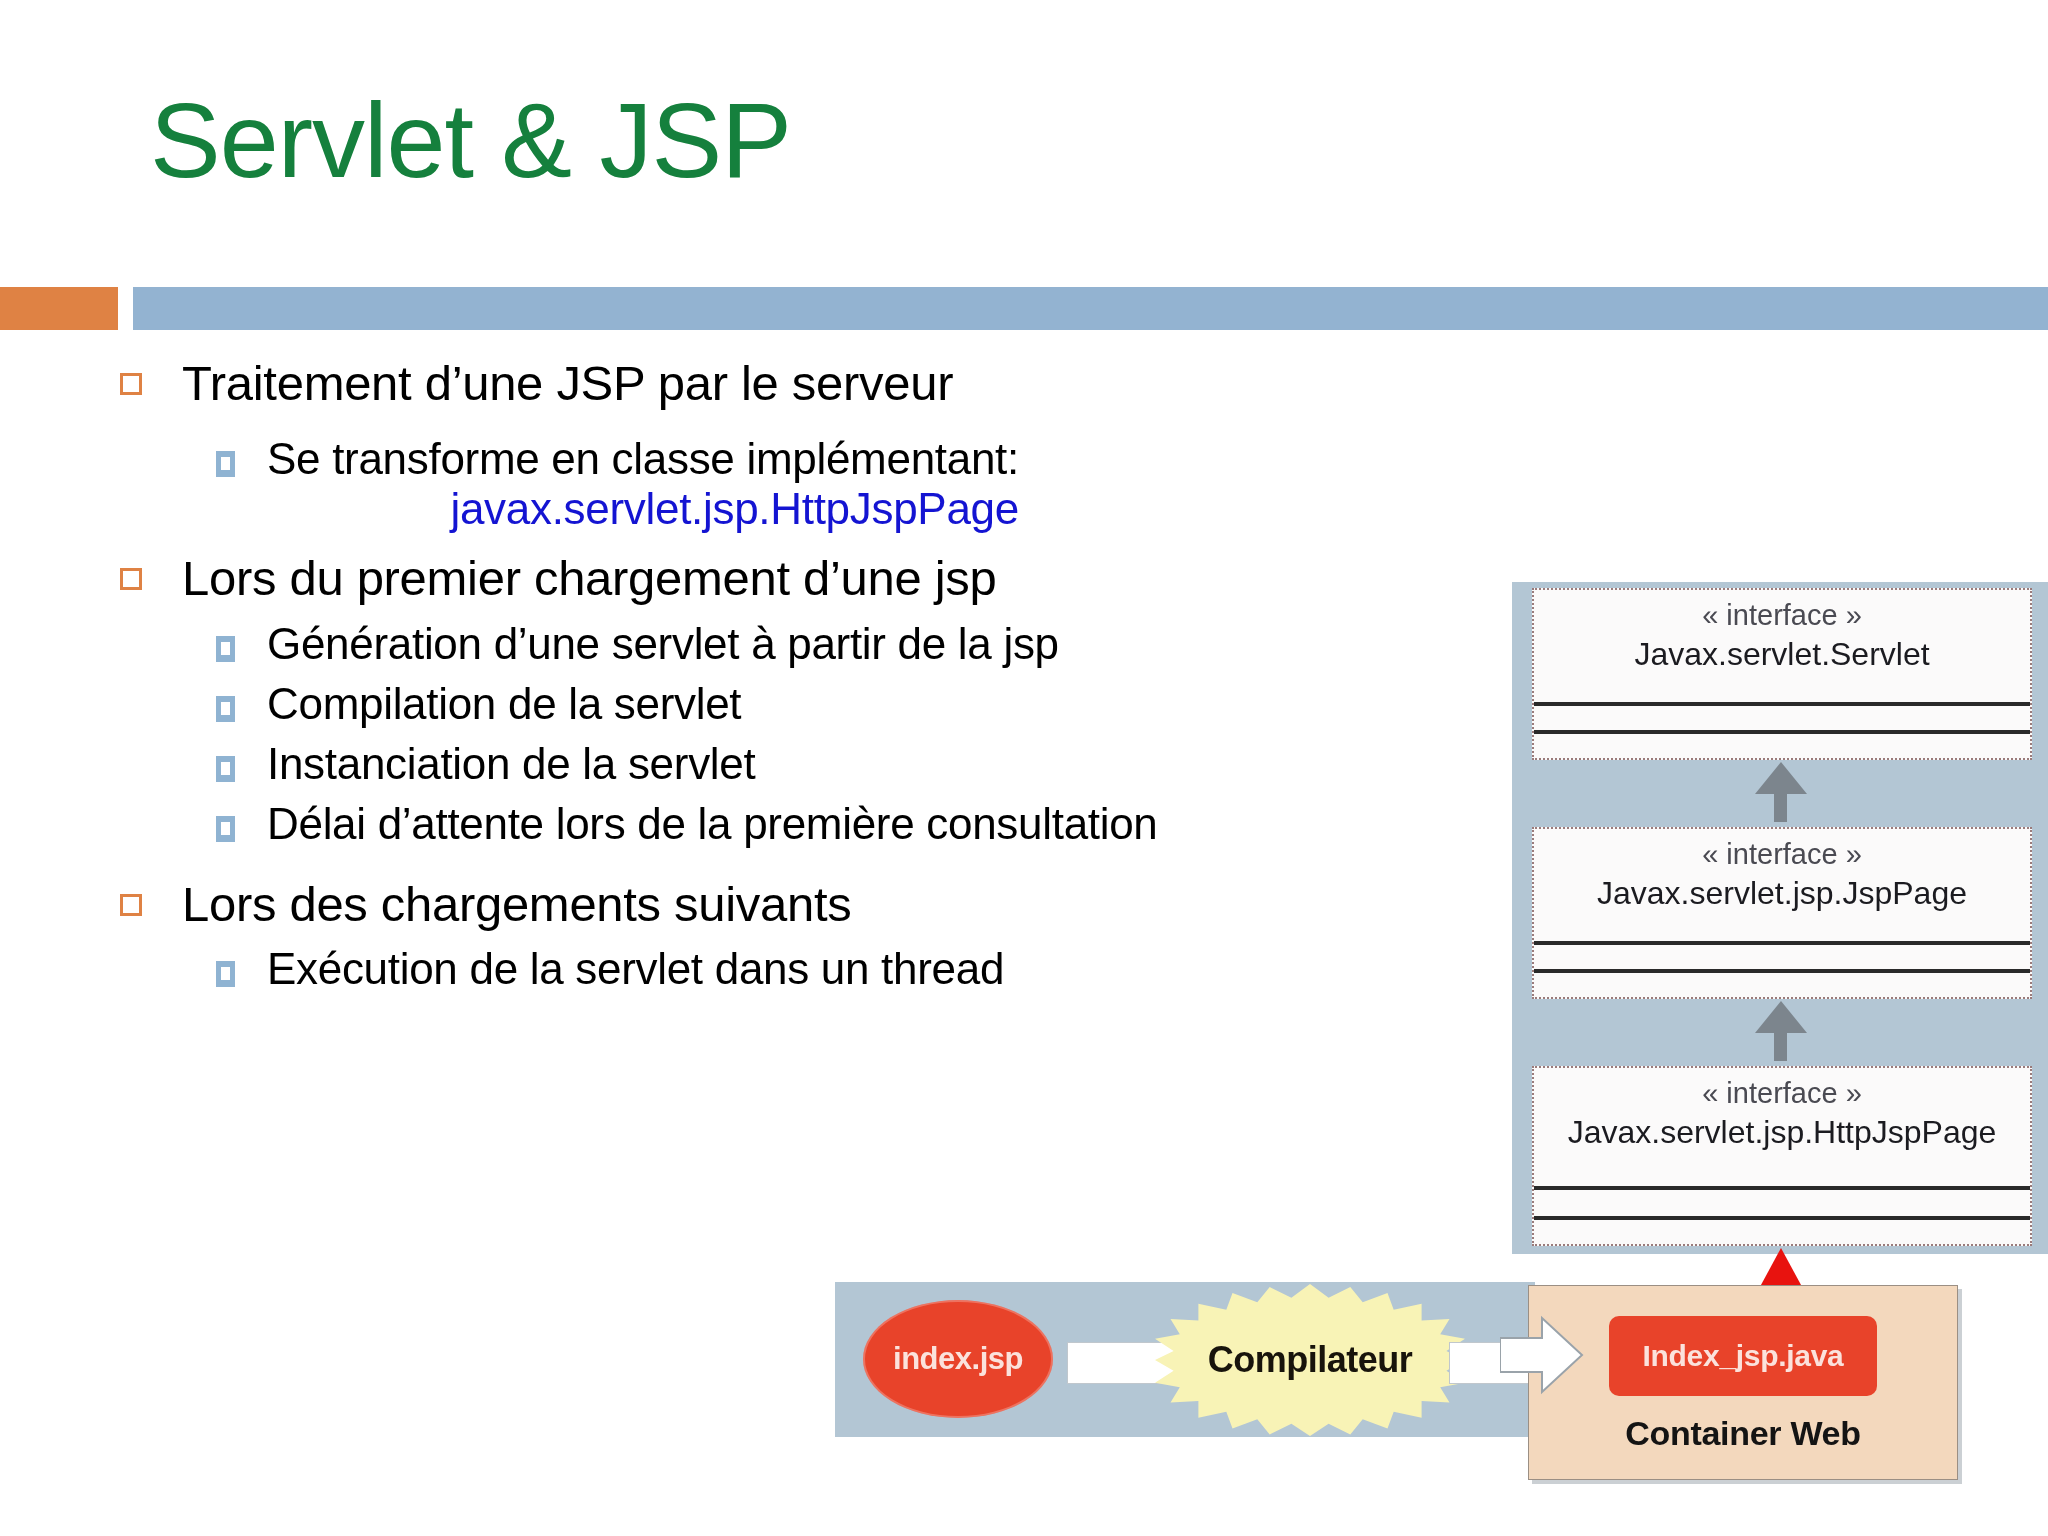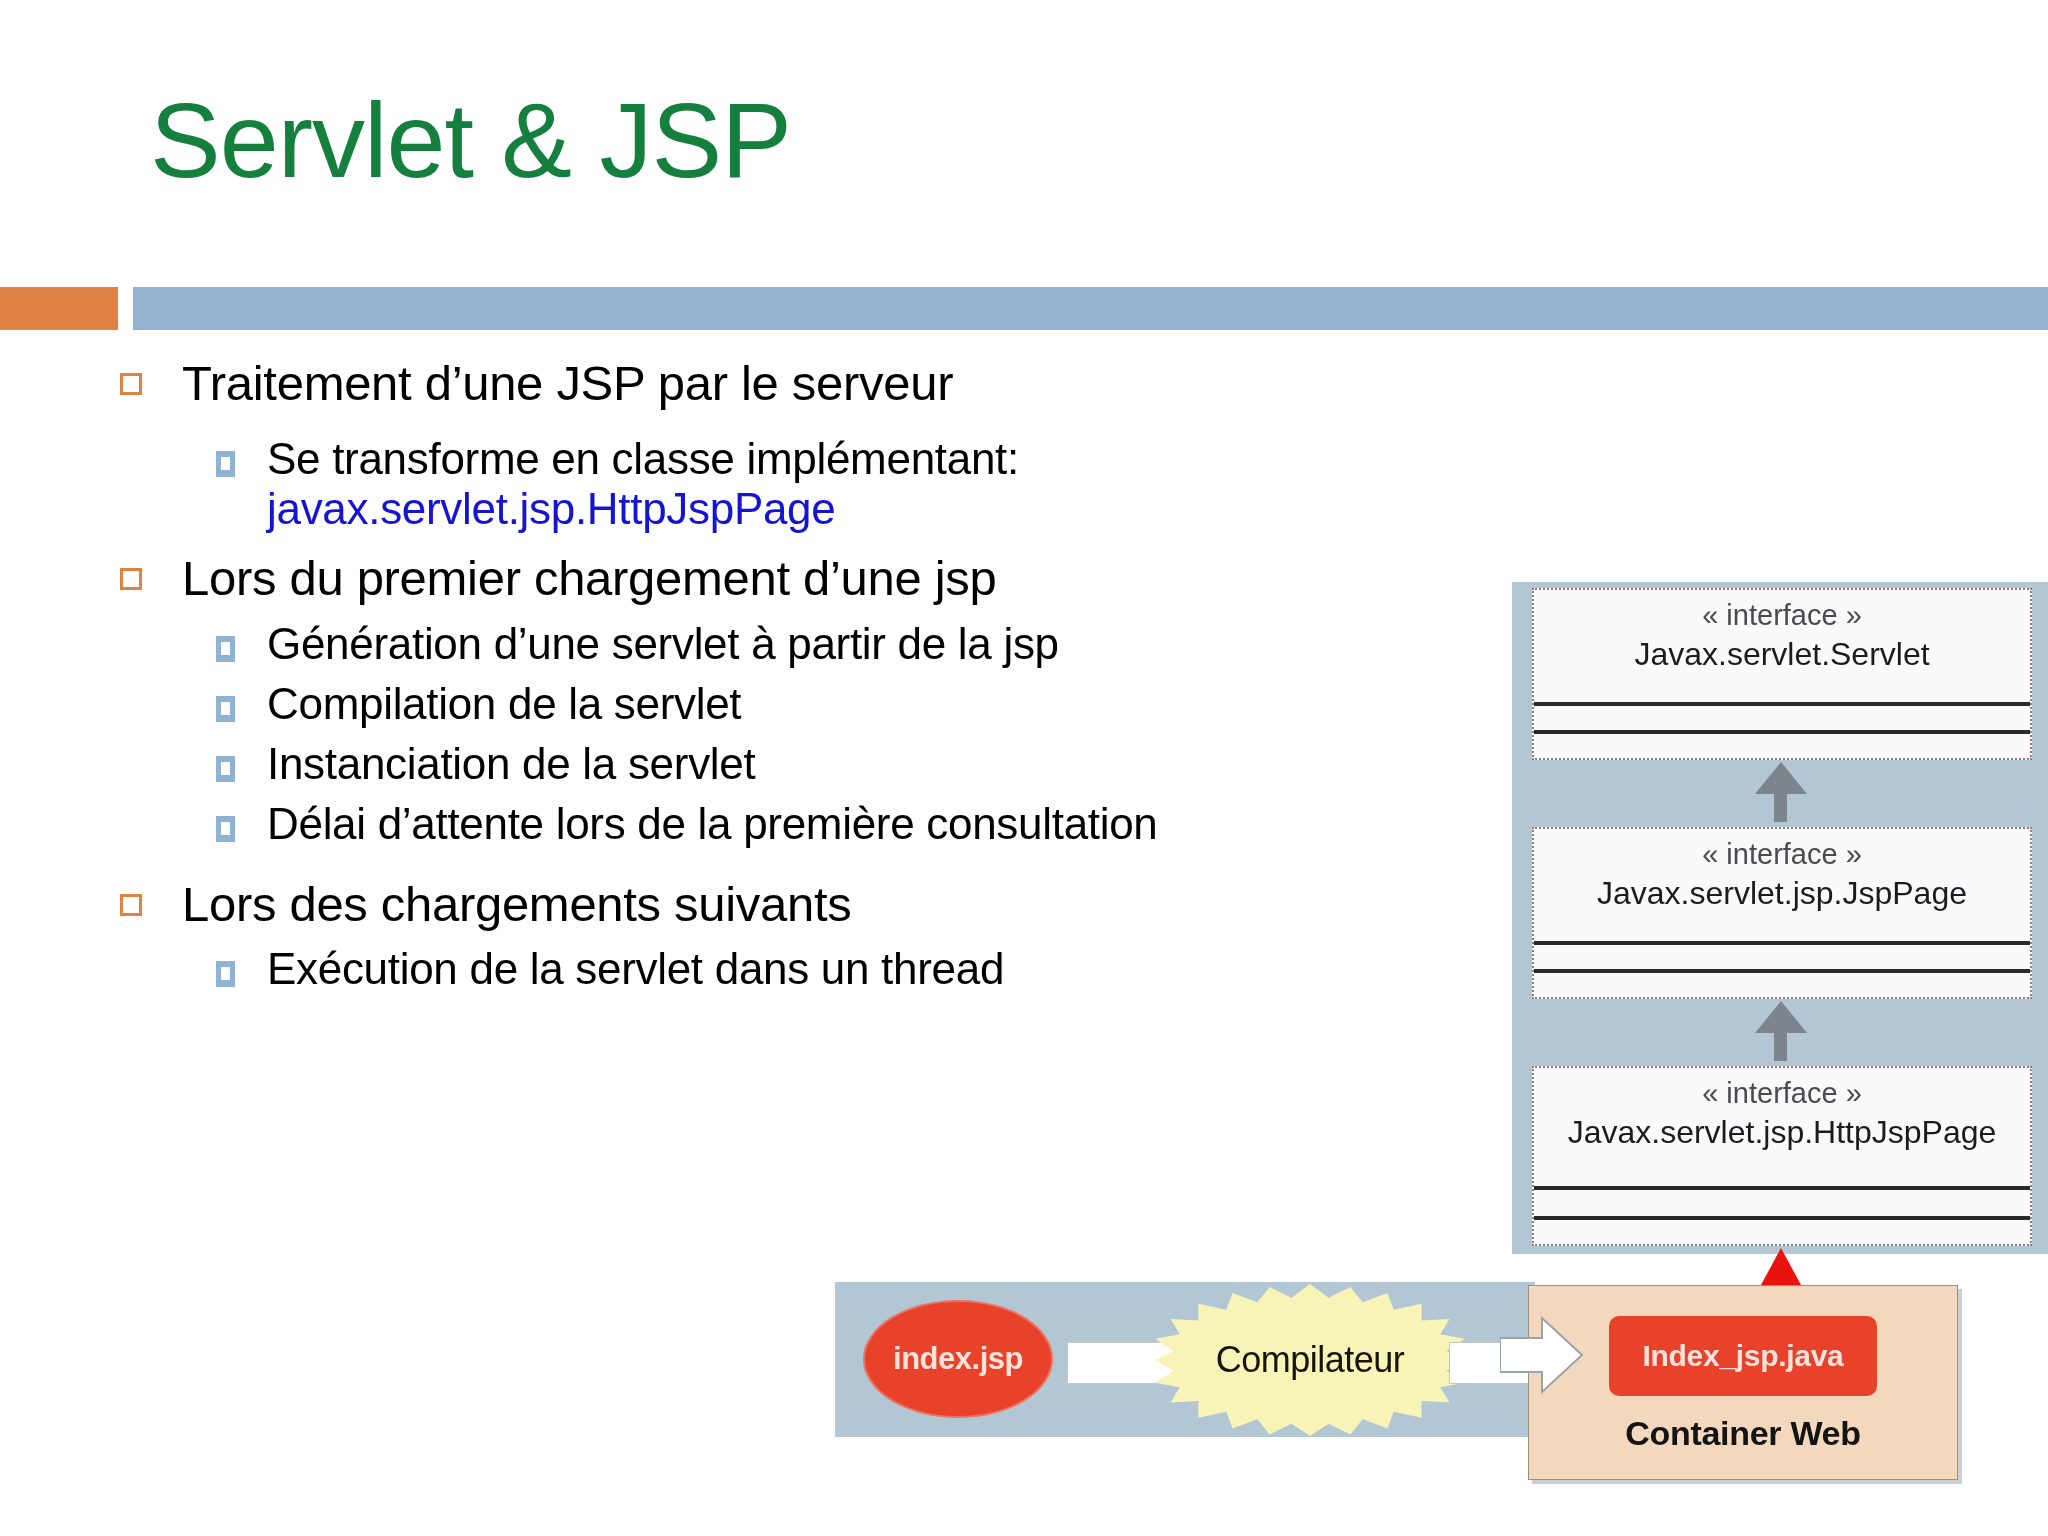--- a/index.html
+++ b/index.html
@@ -42,21 +42,21 @@
     background: #93b3d1;
   }
 
   
   .body-block {
     position: absolute;
     left: 120px; top: 355px;
     width: 1320px; height: 890px;
     overflow: hidden;
   }
-  .bullet-row { display: flex; align-items: flex-start; }
+  .bullet-row { display: flex; align-items: flex-start; text-align: right; }
 
   
   .lvl1 { margin-bottom: 2px; }
   .lvl1 .marker {
     flex: 0 0 auto;
     width: 22px; height: 22px;
     border: 3px solid #df8244;
     background: #ffffff;
     margin-right: 40px;
     margin-top: 18px;
@@ -221,21 +221,21 @@
       86% 24%, 95% 23%, 92% 33%, 100% 36%, 94% 44%, 100% 50%,
       94% 57%, 100% 65%, 92% 68%, 95% 78%, 86% 77%, 86% 88%,
       77% 84%, 75% 95%, 67% 89%, 63% 99%, 56% 92%, 50% 100%,
       44% 92%, 37% 99%, 33% 89%, 25% 95%, 23% 84%, 14% 88%,
       14% 77%, 5% 78%, 8% 68%, 0% 65%, 6% 57%, 0% 50%,
       6% 44%, 0% 36%, 8% 33%, 5% 23%, 14% 24%, 14% 13%,
       23% 17%, 25% 6%, 33% 12%, 37% 2%, 44% 9%);
     display: flex; align-items: center; justify-content: center;
   }
   .flow-burst span {
-    font-size: 36px; font-weight: 400;
+    font-size: 36px; font-weight: 700;
     color: #18140c; letter-spacing: -0.5px;
   }
   .flow-arrow-2 {
     position: absolute;
     left: 614px; top: 60px;
     width: 96px; height: 42px;
     background: #ffffff;
     border: 1px solid #c0c7cd;
   }
   .flow-bigarrow {

